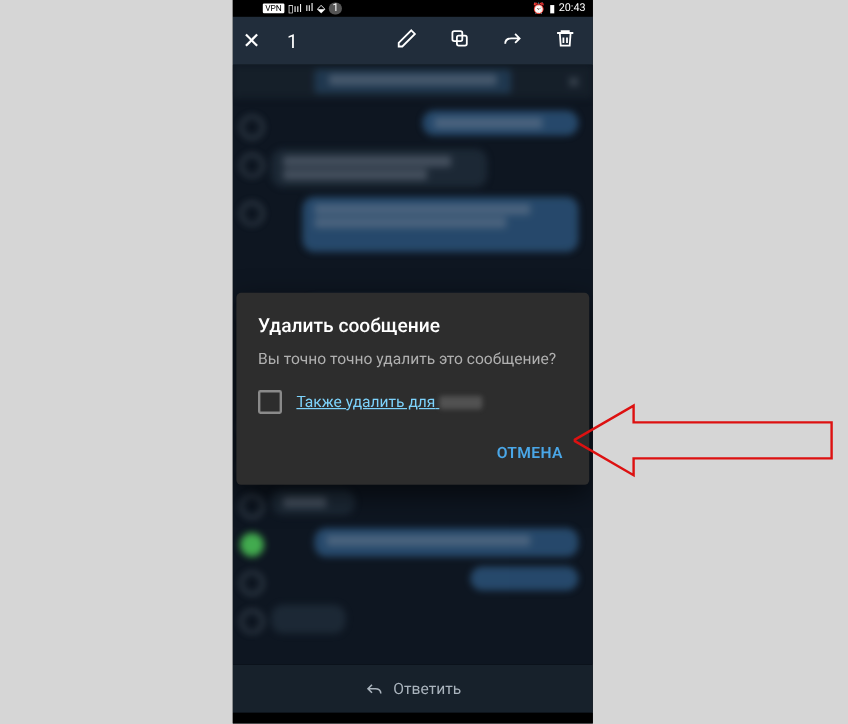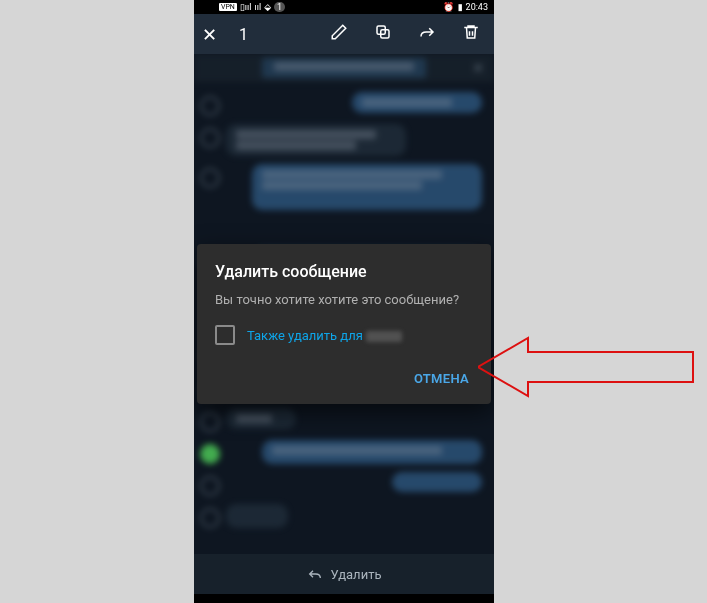--- a/index.html
+++ b/index.html
@@ -154,22 +154,23 @@
     gap: 12px;
     margin-bottom: 16px;
   }
   .checkbox {
     width: 16px;
     height: 16px;
     border: 2px solid #8a8a8a;
     border-radius: 2px;
   }
   .check-label {
-    color: #0ea5e9;
+    color: #7dd3fc;
     font-size: 13px;
+    text-decoration: underline;
   }
   .check-label .blur-name {
     display: inline-block;
     width: 36px;
     height: 11px;
     background: rgba(150,150,150,0.35);
     border-radius: 2px;
     vertical-align: middle;
     filter: blur(2px);
   }
@@ -331,40 +332,40 @@
         <div class="msg-row">
           <div class="radio"></div>
           <div class="bubble-in" style="width:42px;height:16px;"></div>
         </div>
       </div>
     </div>
 
     <div class="dialog-overlay">
       <div class="dialog">
         <div class="dialog-title">Удалить сообщение</div>
-        <div class="dialog-body">Вы точно хотите хотите это сообщение?</div>
+        <div class="dialog-body">Вы точно точно удалить это сообщение?</div>
         <div class="dialog-check-row">
           <div class="checkbox"></div>
           <div class="check-label">
             <span>Также удалить для</span> <span class="blur-name"></span>
           </div>
         </div>
         <div class="dialog-actions">
           <div class="dlg-btn dlg-cancel">ОТМЕНА</div>
         </div>
       </div>
     </div>
   </div>
 
   <div class="bottom-bar">
     <div class="bottom-btn">
       <svg width="16" height="16" viewBox="0 0 24 24" fill="none" stroke="#aab4bd" stroke-width="2">
           <path d="M9 17l-5-5 5-5M20 18c0-4-3-6-7-6H4"></path>
         </svg>
-      <span>Удалить</span>
+      <span>Ответить</span>
     </div>
   </div>
 
   <div class="nav-bar"></div>
 </div>
 
 <svg class="arrow-annotation" viewBox="0 0 222 82">
   <path d="M 0 41 L 50 12 L 50 26 L 215 26 L 215 56 L 50 56 L 50 70 Z" fill="none" stroke="#d11" stroke-width="2"></path>
 </svg>
 

